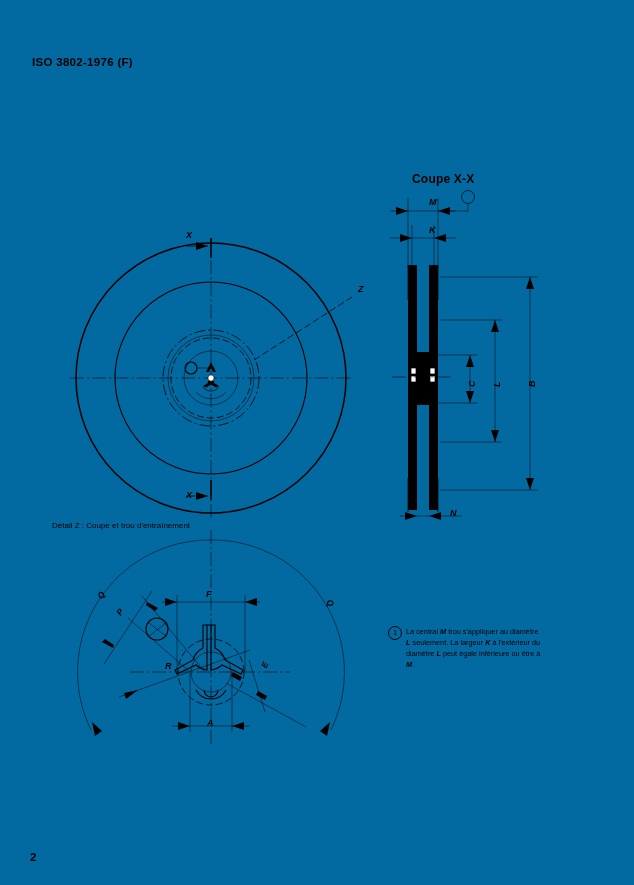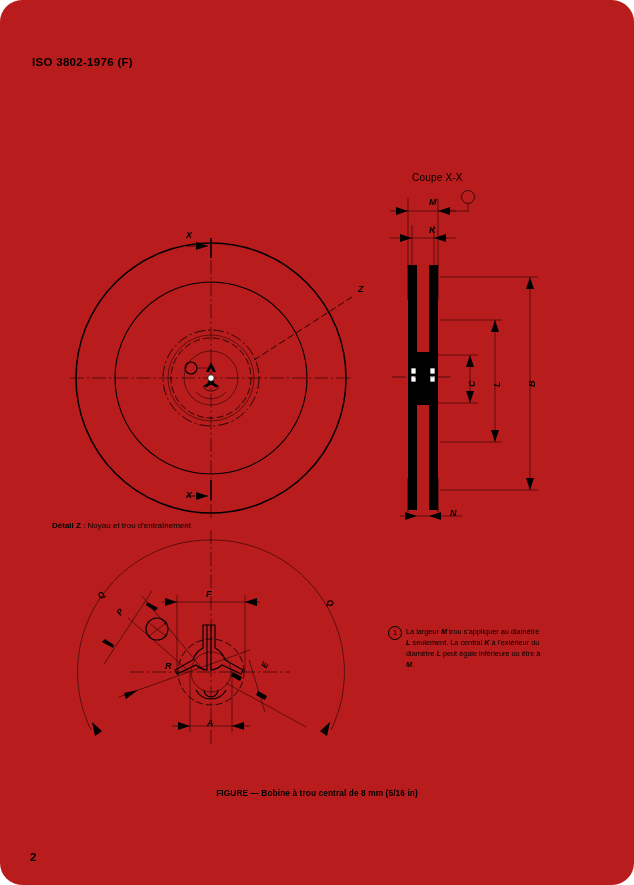--- a/index.html
+++ b/index.html
@@ -1,31 +1,31 @@
 <!DOCTYPE html>
 <html><head>
 <meta charset="utf-8">
 <style>
   html,body{margin:0;padding:0;background:#ffffff;}
   body{width:634px;height:885px;position:relative;overflow:hidden;
        font-family:"Liberation Sans",sans-serif;color:#000;}
-  .page{position:absolute;inset:0;background:#b91c1c;border-radius:22px;}
+  .page{position:absolute;inset:0;background:#0369a1;}
 
   .hdr{position:absolute;left:32px;top:56px;font-size:11.5px;font-weight:bold;letter-spacing:.3px;}
   .pageno{position:absolute;left:30px;top:851px;font-size:11.5px;font-weight:bold;}
 
   .lbl{position:absolute;font-size:9px;font-style:italic;font-weight:bold;}
   .lbl-up{position:absolute;font-size:9px;font-style:italic;font-weight:bold;
           transform:rotate(-90deg);transform-origin:left top;white-space:nowrap;}
   .lbl-rot{position:absolute;font-size:8.5px;font-style:italic;font-weight:bold;
            white-space:nowrap;}
 
-  .coupe{position:absolute;left:412px;top:172px;font-size:10px;font-weight:normal;letter-spacing:.2px;}
+  .coupe{position:absolute;left:412px;top:172px;font-size:12px;font-weight:bold;letter-spacing:.2px;}
   .detz{position:absolute;left:52px;top:521px;font-size:8px;white-space:nowrap;}
-  .detz b{font-weight:bold;}
+  .detz b{font-weight:normal;}
 
   .note{position:absolute;left:406px;top:626px;width:135px;font-size:7.3px;line-height:1.52;}
   .note i{font-style:italic;font-weight:bold;}
   .notemark{position:absolute;left:388px;top:626px;width:12px;height:12px;
             border:1px solid #000;border-radius:50%;font-size:7.5px;line-height:11px;
             text-align:center;}
 
   .cap{position:absolute;left:0;top:788px;width:634px;text-align:center;
        font-size:8.3px;font-weight:bold;letter-spacing:.1px;}
 
@@ -162,21 +162,21 @@
 
   <div class="lbl" style="left:429px;top:197px;">M</div>
   <div class="lbl" style="left:429px;top:225px;">K</div>
   <div class="lbl-up" style="left:467px;top:387px;">C</div>
   <div class="lbl-up" style="left:492px;top:387px;">L</div>
   <div class="lbl-up" style="left:527px;top:387px;">B</div>
   <div class="lbl" style="left:450px;top:508px;">N</div>
 
   <div class="detz">
     <b>Détail Z</b>
-    <span>: Noyau et trou d'entraînement</span>
+    <span>: Coupe et trou d'entraînement</span>
   </div>
 
   <svg width="634" height="885">
     <g>
       <line class="ctr" x1="130" y1="672" x2="290" y2="672"></line>
       <line class="ctr" x1="211" y1="530" x2="211" y2="745"></line>
       <path class="ln vthn" d="M211,540 a132,132 0 0 0 -120,190"></path>
       <path class="ln vthn" d="M211,540 a132,132 0 0 1 120,190"></path>
       <circle class="dsh" cx="211" cy="672" r="33"></circle>
       <circle class="ln vthn" cx="211" cy="672" r="20"></circle>
@@ -240,22 +240,21 @@
   <div class="lbl-rot" style="left:98px;top:590px;transform:rotate(-58deg);">Q</div>
   <div class="lbl-rot" style="left:327px;top:598px;transform:rotate(58deg);">Q</div>
   <div class="lbl-rot" style="left:117px;top:607px;transform:rotate(-52deg);">P</div>
   <div class="lbl" style="left:165px;top:661px;">R</div>
   <div class="lbl" style="left:206px;top:589px;">F</div>
   <div class="lbl-rot" style="left:262px;top:660px;transform:rotate(-64deg);">E</div>
   <div class="lbl" style="left:207px;top:718px;">A</div>
 
   <div class="notemark">1</div>
   <div class="note">
-    <span>La largeur </span><i>M</i><span> trou s'appliquer</span>
+    <span>La central </span><i>M</i><span> trou s'appliquer</span>
     <span>au diamètre </span><i>L</i><span> seulement. La</span>
-    <span>central </span><i>K</i><span> à l'extérieur du</span>
+    <span>largeur </span><i>K</i><span> à l'extérieur du</span>
     <span>diamètre </span><i>L</i><span> peut égale inférieure</span>
     <span>ou être à </span><i>M</i><span>.</span>
   </div>
 
-  <div class="cap">FIGURE — Bobine à trou central de 8 mm (5/16 in)</div>
 
 </div>
 
 </body></html>

